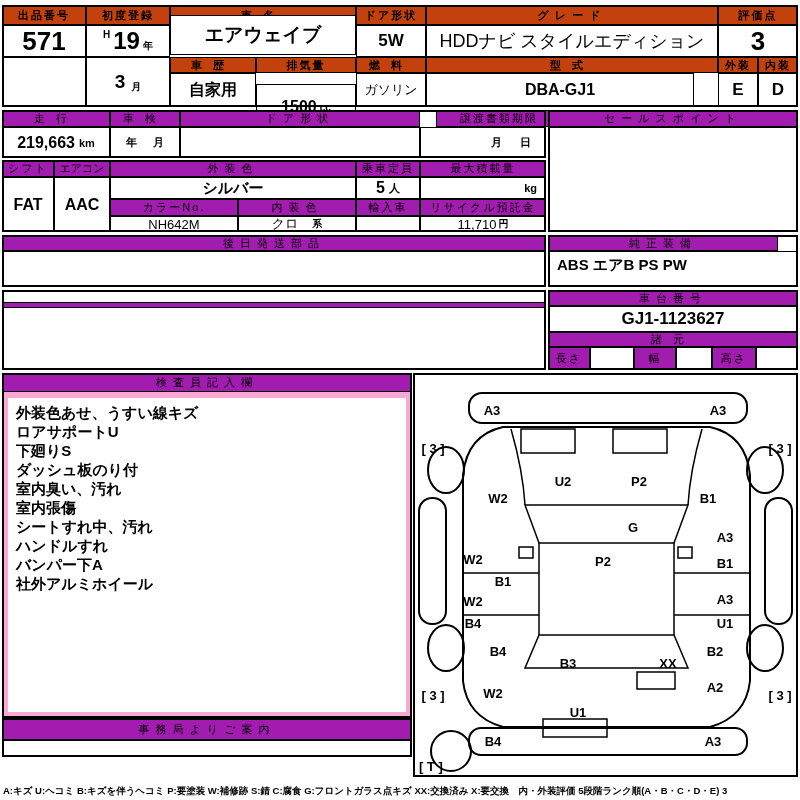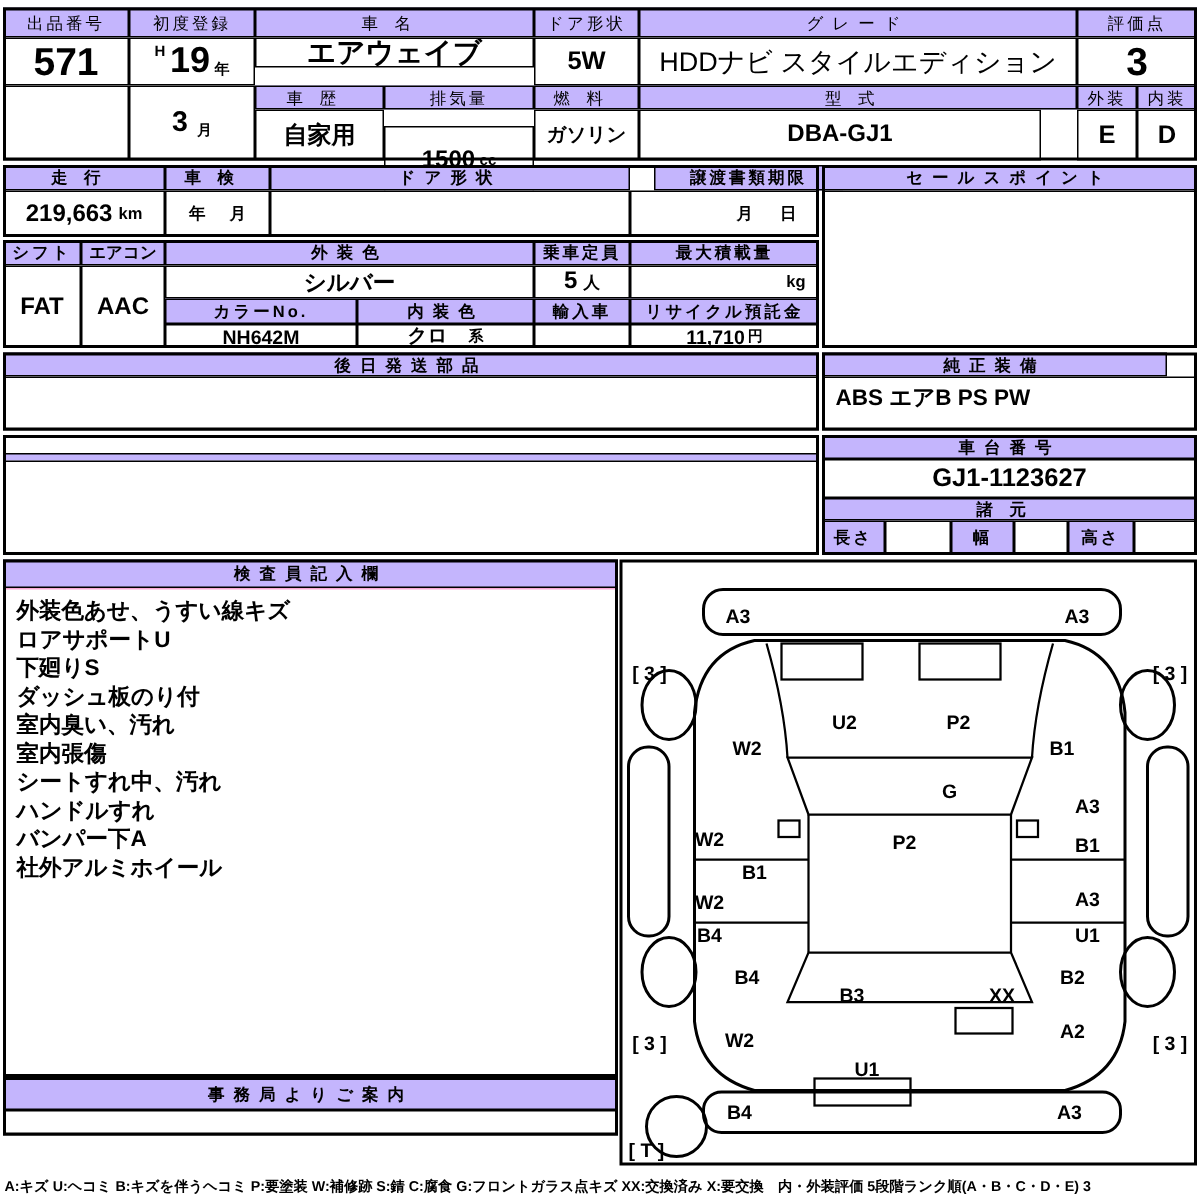--- a/index.html
+++ b/index.html
@@ -1,36 +1,36 @@
 <!DOCTYPE html>
 <html><head>
 <meta charset="utf-8">
 <style>
 *{margin:0;padding:0;box-sizing:border-box}
 html,body{width:800px;height:800px;overflow:hidden}
 body{background:#fff;color:#000;font-family:"Liberation Sans","DejaVu Sans",sans-serif;position:relative}
 .cell{position:absolute;border:1px solid #000;background:#fff;display:flex;align-items:center;justify-content:center;overflow:hidden;white-space:nowrap}
-.gh{background:#c4b5fd;font-size:11px;font-weight:700;letter-spacing:2px}
-.whdr{background:#c4b5fd;font-size:11px;font-weight:400;letter-spacing:2px}
+.gh{background:#a21caf;font-size:11px;font-weight:400;letter-spacing:2px}
+.whdr{background:#c2410c;font-size:11px;font-weight:700;letter-spacing:2px}
 .ls6{letter-spacing:6px}
 .lsw{letter-spacing:11px}
 .ls0{letter-spacing:0}
 .v26{font-size:26px;font-weight:700}
 .v24{font-size:24px;font-weight:700}
 .v19{font-size:19px;font-weight:700}
 .v18{font-size:18px;font-weight:400}
 .v17{font-size:17px;font-weight:700}
 .v16{font-size:16px;font-weight:700}
 .v15{font-size:15px;font-weight:700}
-.v13{font-size:13px;font-weight:700}
+.v13{font-size:13px;font-weight:400}
 .u{font-size:10px;font-weight:700;margin-left:3px}
 .u11{font-size:11px;font-weight:700}
 .sm{font-size:10px;font-weight:700}
 .frame{position:absolute;border:2px solid #000;pointer-events:none;background:transparent}
-.notes{position:absolute;left:2px;top:392px;width:410px;height:326px;border:1px solid #f9a8d4;background:#fff;padding:5px 8px;overflow:hidden}
+.notes{position:absolute;left:2px;top:392px;width:410px;height:326px;border:6px solid #f9a8d4;background:#fff;padding:5px 8px;overflow:hidden}
 .note{font-size:15px;font-weight:700;line-height:19px;white-space:nowrap}
 .legend{position:absolute;left:3px;top:785px;width:795px;font-size:9.5px;font-weight:700;white-space:nowrap;overflow:hidden}
 .dmg{font-family:"Liberation Sans","DejaVu Sans",sans-serif;font-size:13px;font-weight:700;text-anchor:middle}
 .b2{border-width:2px}
 </style>
 </head>
 <body>
 
 <div class="cell whdr" style="left:2px;top:5px;width:84px;height:20px">出品番号</div>
 <div class="cell whdr" style="left:86px;top:5px;width:84px;height:20px">初度登録</div>
@@ -40,21 +40,21 @@
 <div class="cell whdr" style="left:718px;top:5px;width:80px;height:20px">評価点</div>
 
 <div class="cell" style="left:2px;top:25px;width:84px;height:32px">
     <span class="v26">571</span>
   </div>
 <div class="cell" style="left:86px;top:25px;width:84px;height:32px;gap:3px">
   <span class="sm" style="align-self:flex-start;margin-top:3px">H</span>
   <span class="v24">19</span>
   <span class="sm" style="align-self:flex-end;margin-bottom:3px">年</span>
 </div>
-<div class="cell" style="left:170px;top:25px;width:186px;height:20px">
+<div class="cell" style="left:170px;top:15px;width:186px;height:40px">
     <span class="v19">エアウェイブ</span>
   </div>
 <div class="cell" style="left:356px;top:25px;width:70px;height:32px">
     <span class="v17">5W</span>
   </div>
 <div class="cell" style="left:426px;top:25px;width:292px;height:32px">
     <span class="v18">HDDナビ スタイルエディション</span>
   </div>
 <div class="cell" style="left:718px;top:25px;width:80px;height:32px">
     <span class="v26">3</span>

